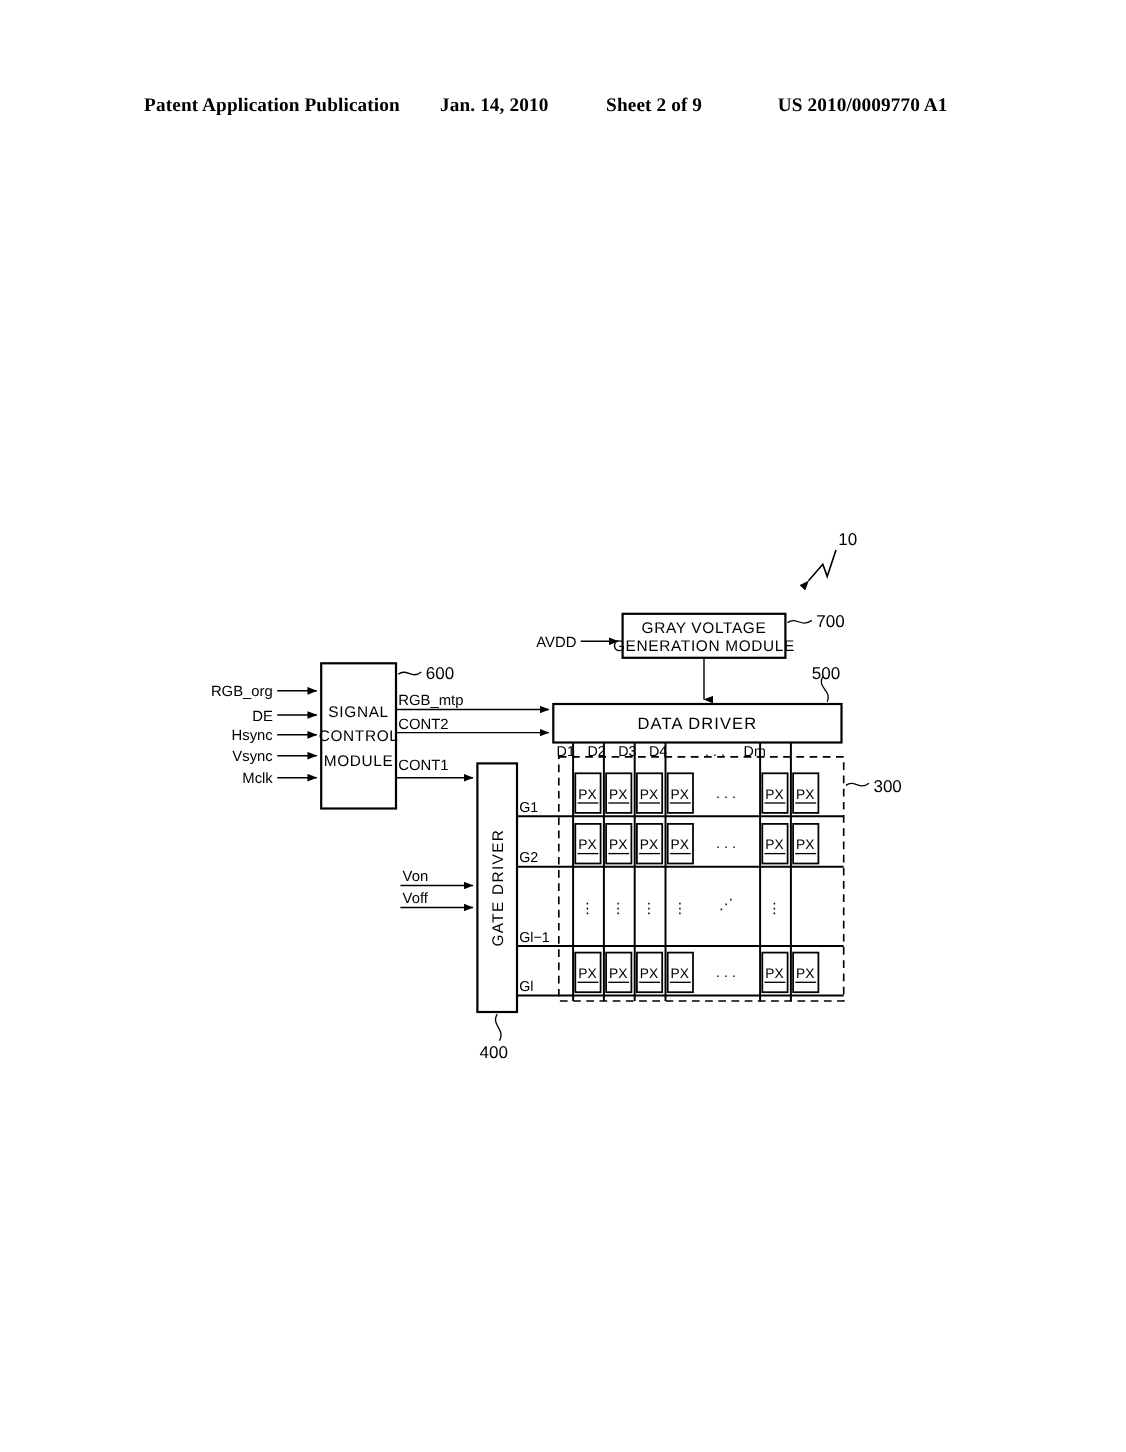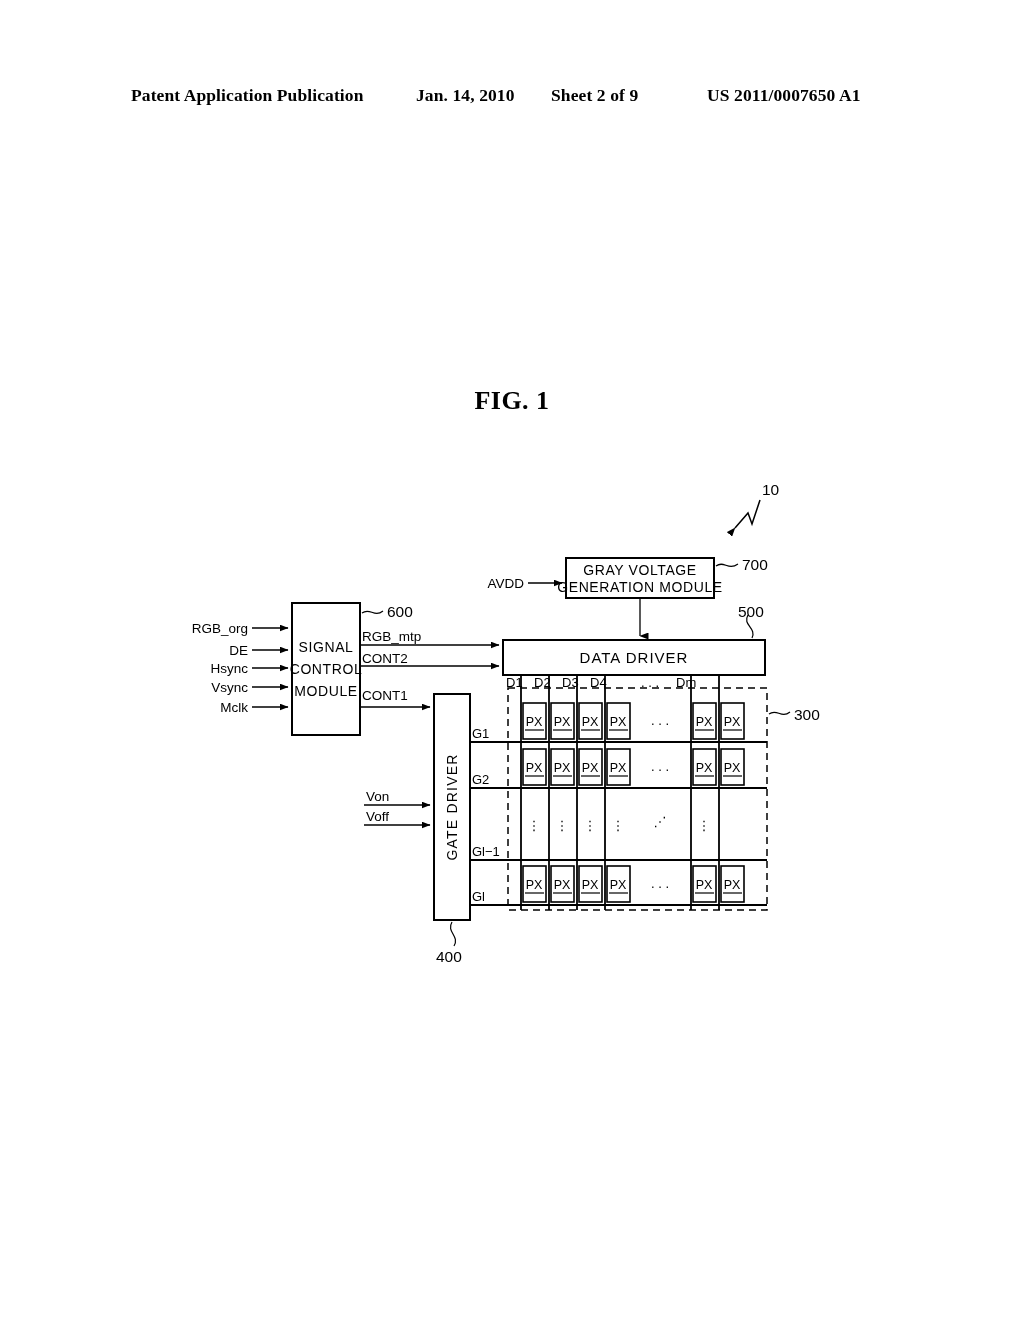--- a/index.html
+++ b/index.html
@@ -31,21 +31,21 @@
     width: 901px;
     height: 26px;
     font-family: "Liberation Serif", serif;
     font-weight: bold;
     font-size: 17.5px;
     letter-spacing: 0.1px;
     white-space: nowrap;
     text-align: center;
   }
   .pub-header .h-pub   { position: absolute; left: 131px; top: 0; }
-  .pub-header .h-date  { position: absolute; left: 416px; top: 0; }
+  .pub-header .h-date  { position: absolute; left: 400px; top: 0; }
   .pub-header .h-sheet { position: absolute; left: 551px; top: 0; }
   .pub-header .h-num   { position: absolute; left: 707px; top: 0; }
 
   
   .fig-title {
     position: absolute;
     left: 0;
     top: 386px;
     width: 1024px;
     text-align: center;
@@ -76,24 +76,23 @@
 </style>
 </head>
 <body>
 
 <div class="page">
 
   <div class="pub-header">
     <span class="h-pub">Patent Application Publication</span>
     <span class="h-date">Jan. 14, 2010</span>
     <span class="h-sheet">Sheet 2 of 9</span>
-    <span class="h-num">US 2011/0007650 A1</span>
+    <span class="h-num">US 2010/0009770 A1</span>
   </div>
 
-  <div class="fig-title">FIG. 1</div>
 
   <div class="drawing">
   <svg width="1024" height="1320" viewBox="0 0 1024 1320" xmlns="http://www.w3.org/2000/svg">
     <defs>
       <marker id="ah" markerWidth="9" markerHeight="7" refX="8.5" refY="3.5" orient="auto" markerUnits="userSpaceOnUse">
         <path d="M0,0 L9,3.5 L0,7 z" fill="#000"></path>
       </marker>
       <marker id="ahd" markerWidth="7" markerHeight="9" refX="3.5" refY="8.5" orient="auto" markerUnits="userSpaceOnUse">
         <path d="M0,0 L3.5,9 L7,0 z" fill="#000"></path>
       </marker>

